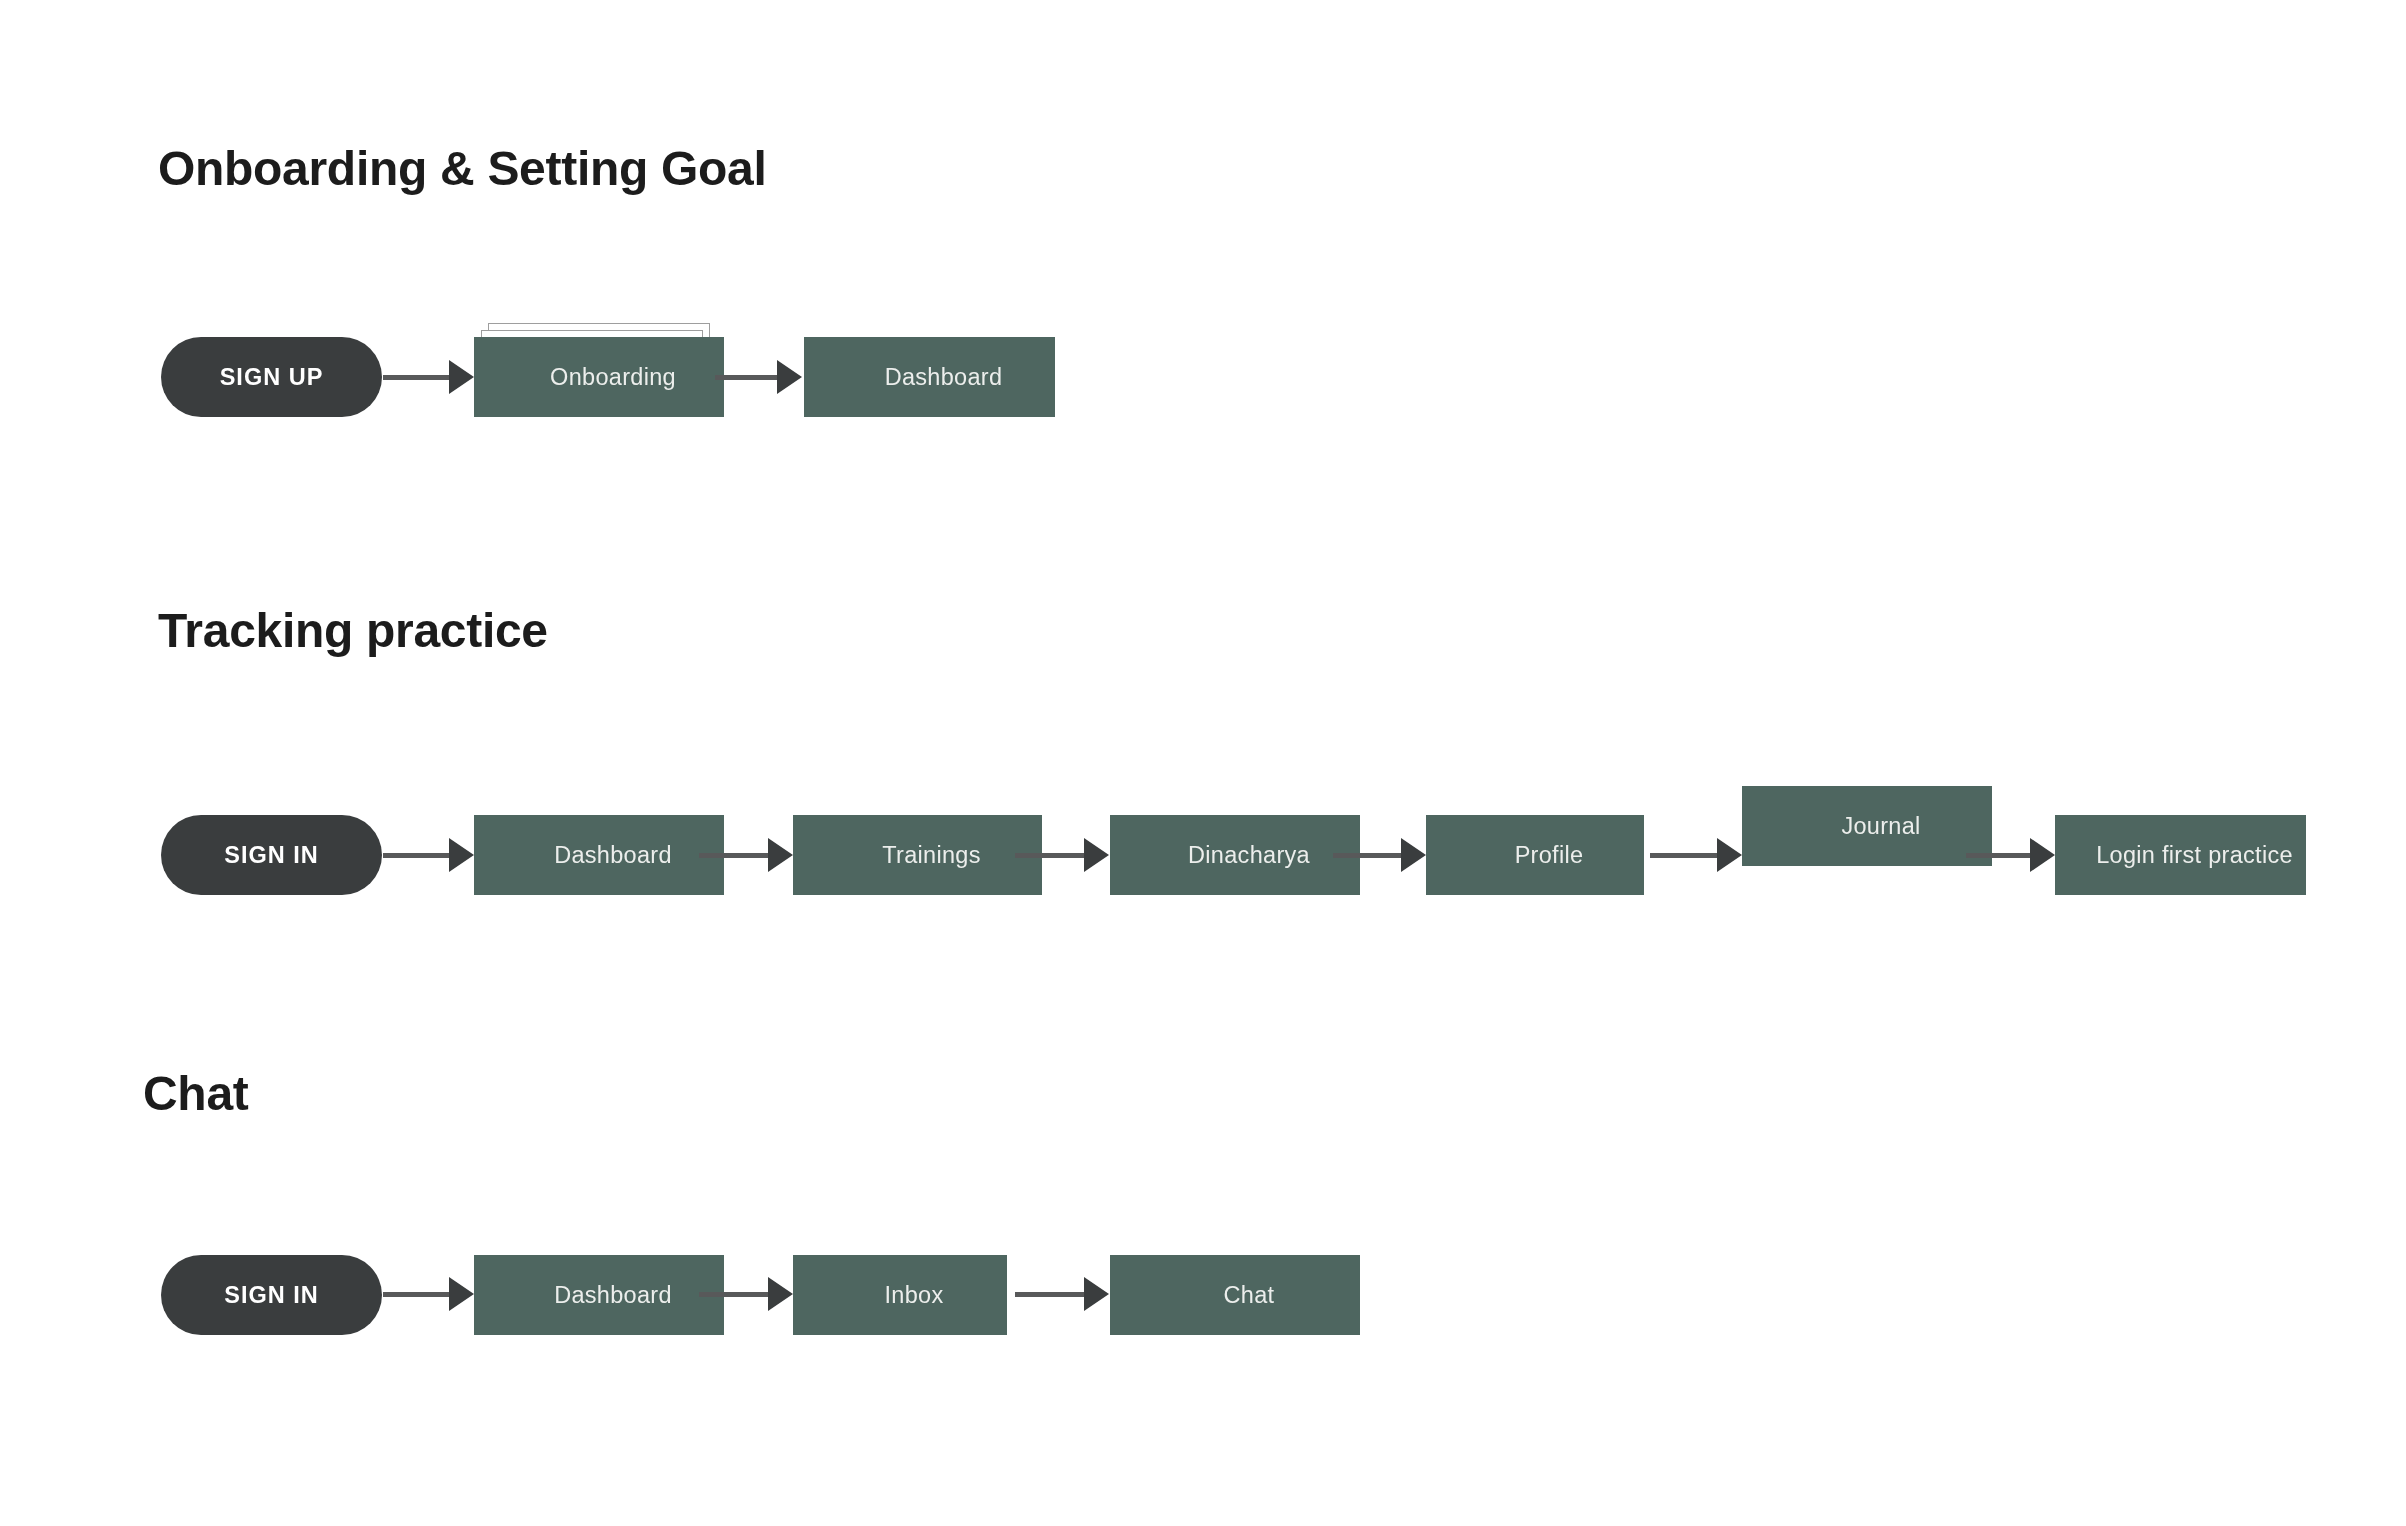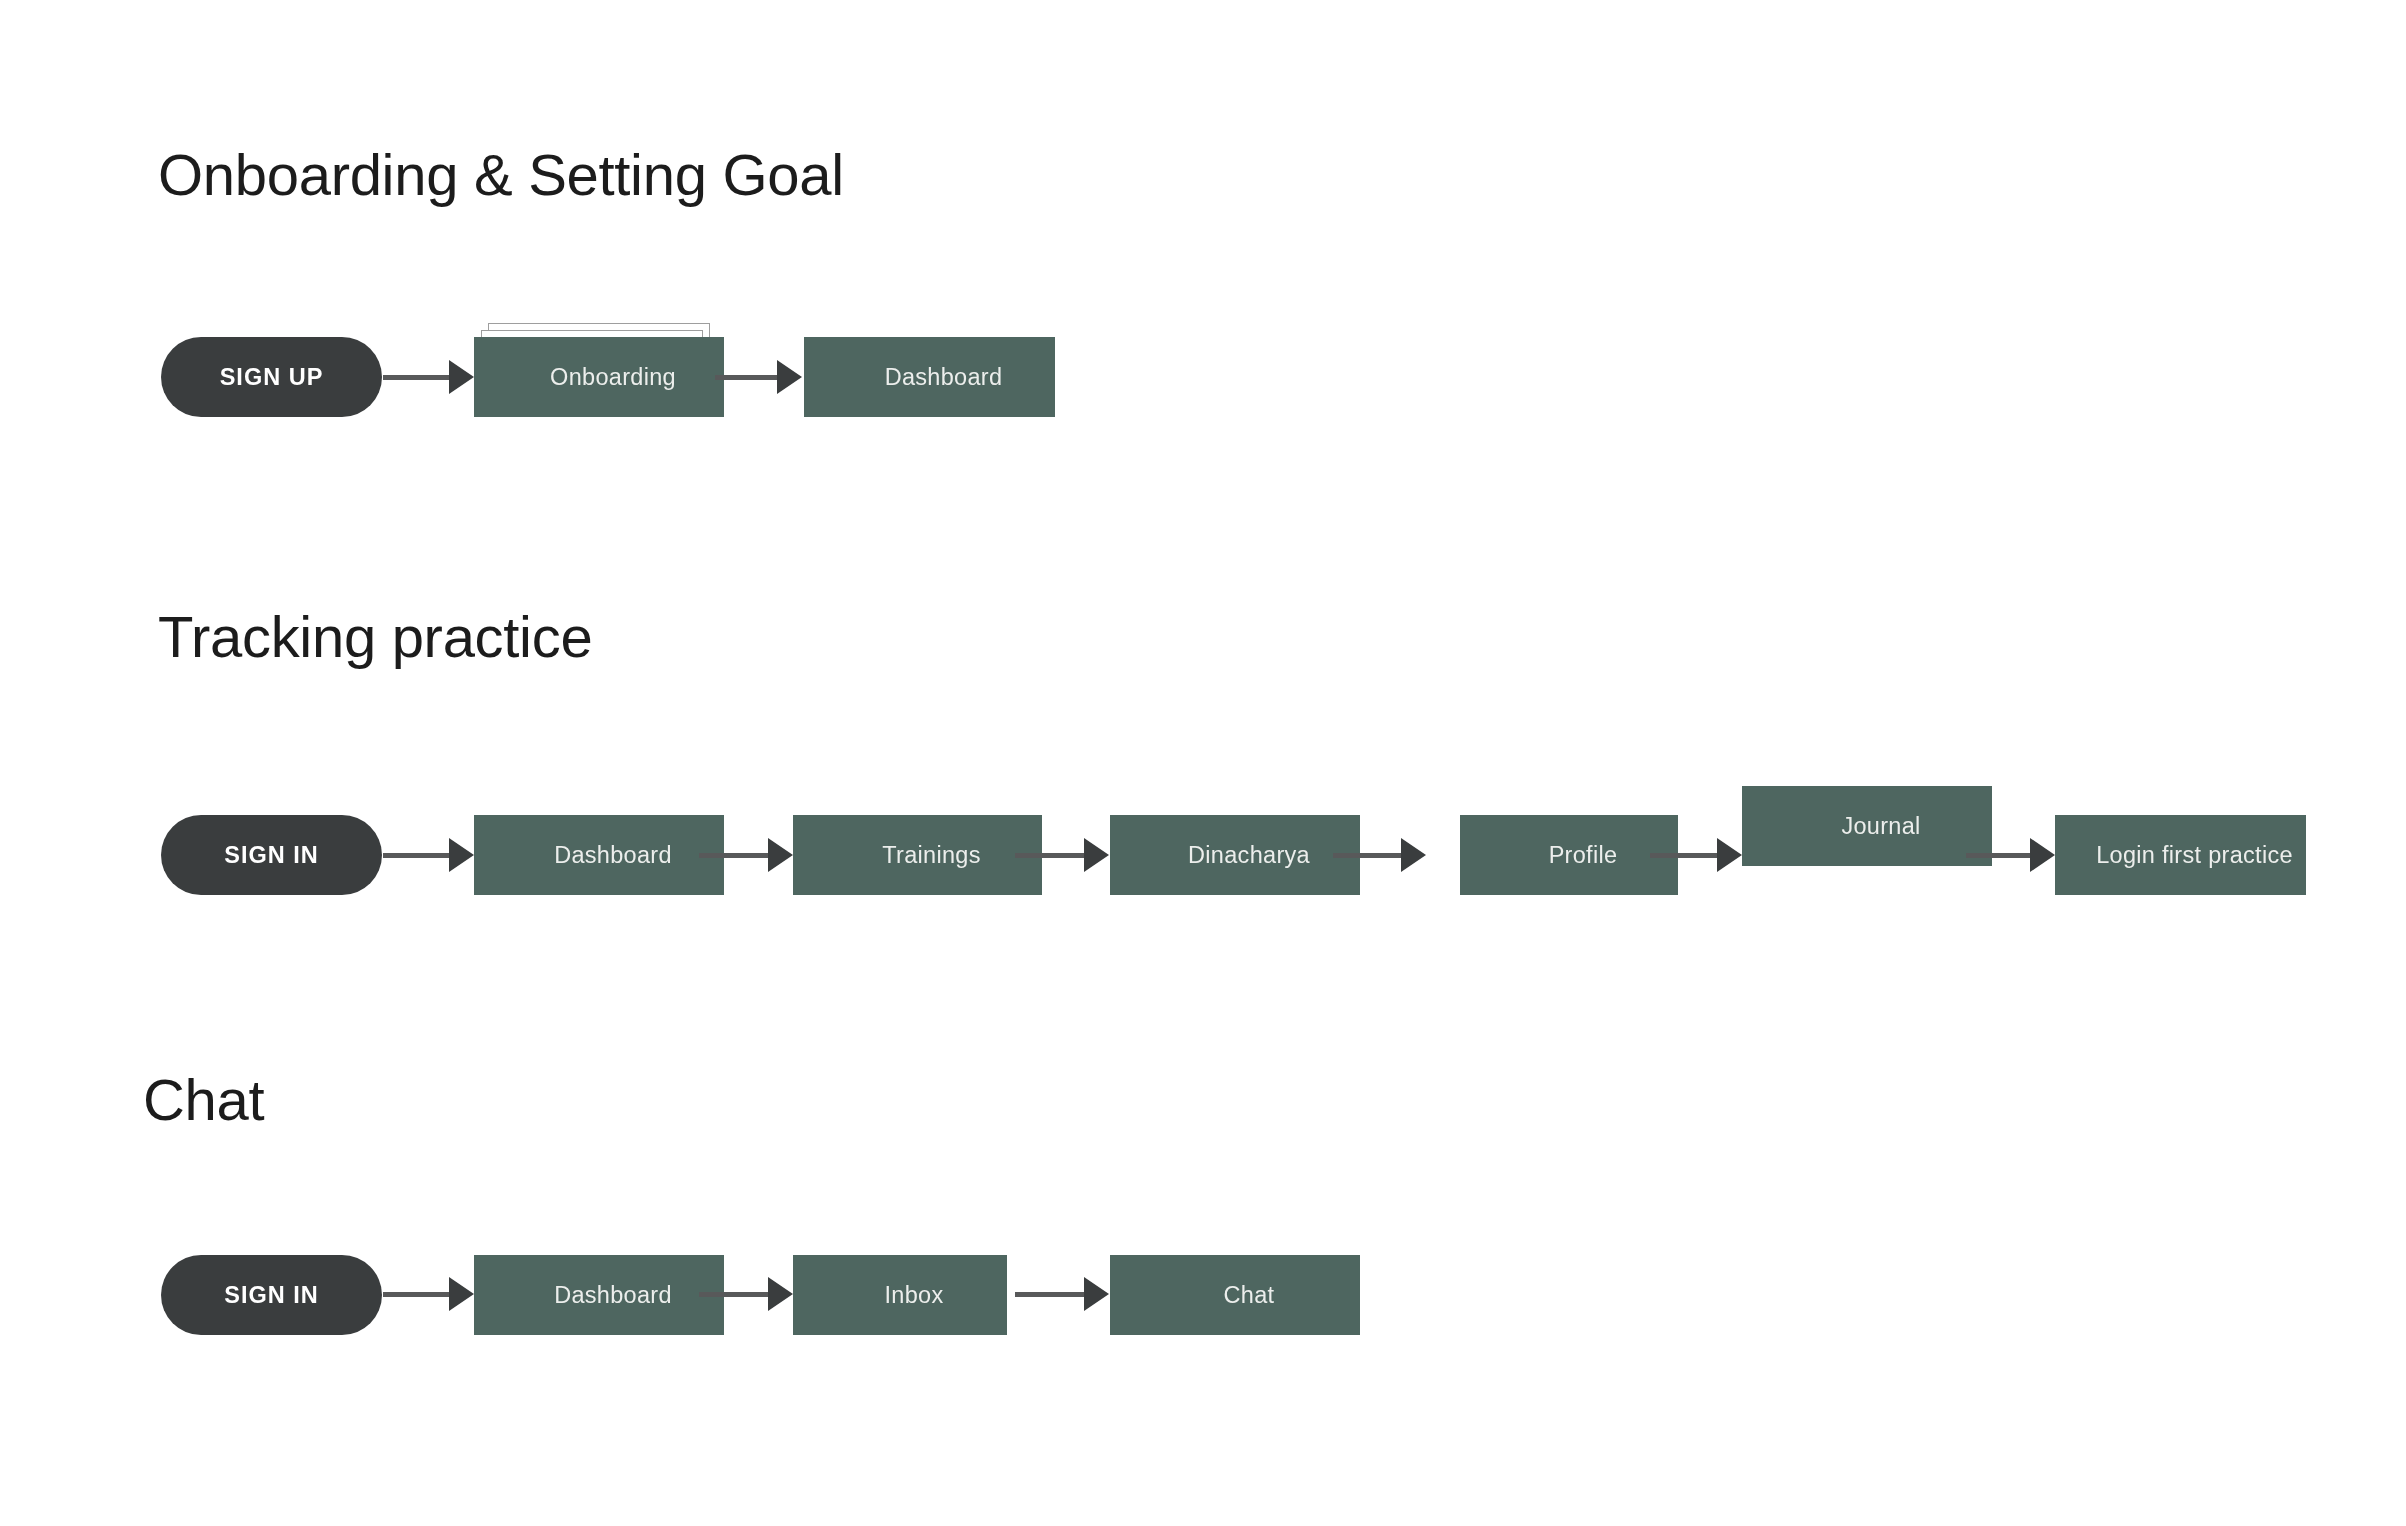--- a/index.html
+++ b/index.html
@@ -6,22 +6,22 @@
   .canvas {
     position: relative;
     width: 2406px;
     height: 1526px;
     background: var(--canvas-bg, #ffffff);
     font-family: "Liberation Sans", sans-serif;
     overflow: hidden;
   }
   .section-title {
     position: absolute;
-    font-size: 58px;
-    font-weight: 400;
+    font-size: 48px;
+    font-weight: 700;
     line-height: 1.25;
     letter-spacing: -0.3px;
     color: var(--title, #1c1c1c);
     white-space: nowrap;
   }
   .pill {
     position: absolute;
     width: 221px;
     height: 80px;
     border-radius: 40px;
@@ -128,21 +128,21 @@
     <div class="head"></div>
   </div>
 
   <div class="box" style="left:1110px; top:815px; width:222px;">Dinacharya</div>
 
   <div class="arrow" style="left:1333px; top:838px; width:93px;">
     <div class="shaft"></div>
     <div class="head"></div>
   </div>
 
-  <div class="box" style="left:1426px; top:815px; width:190px;margin-left:34px;">Profile</div>
+  <div class="box" style="left:1426px; top:815px; width:190px;">Profile</div>
 
   <div class="arrow" style="left:1650px; top:838px; width:92px;">
     <div class="shaft"></div>
     <div class="head"></div>
   </div>
 
   <div class="box" style="left:1742px; top:786px; width:222px;">Journal</div>
 
   <div class="arrow" style="left:1966px; top:838px; width:89px;">
     <div class="shaft"></div>

